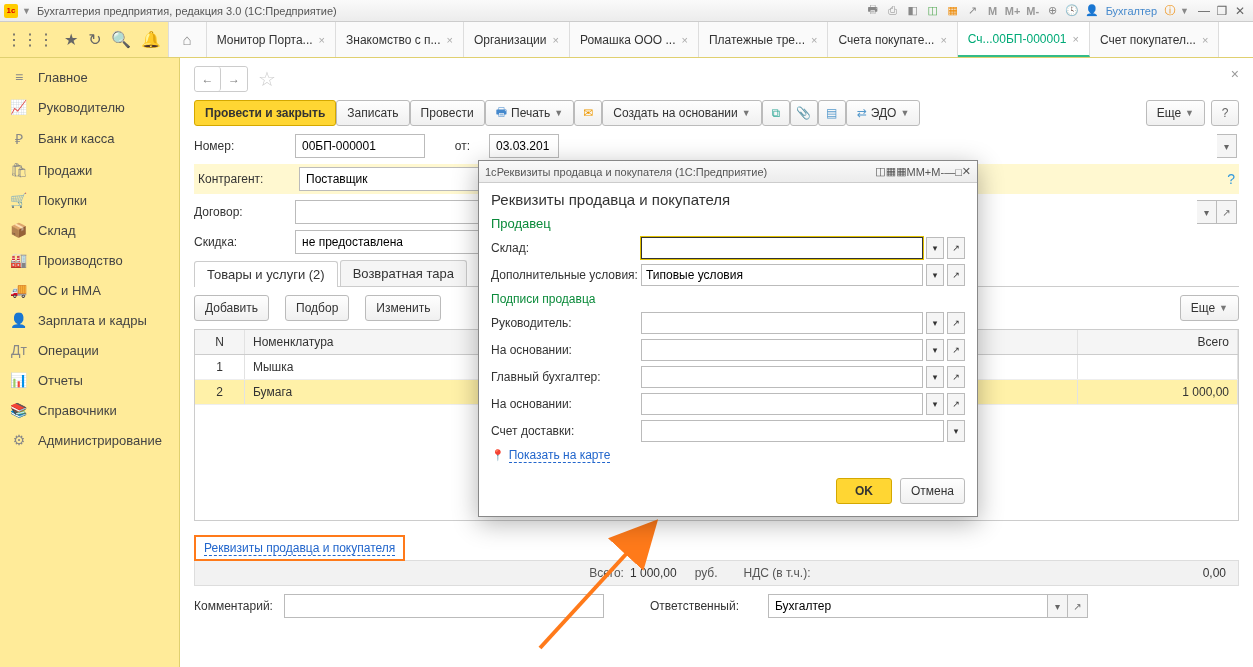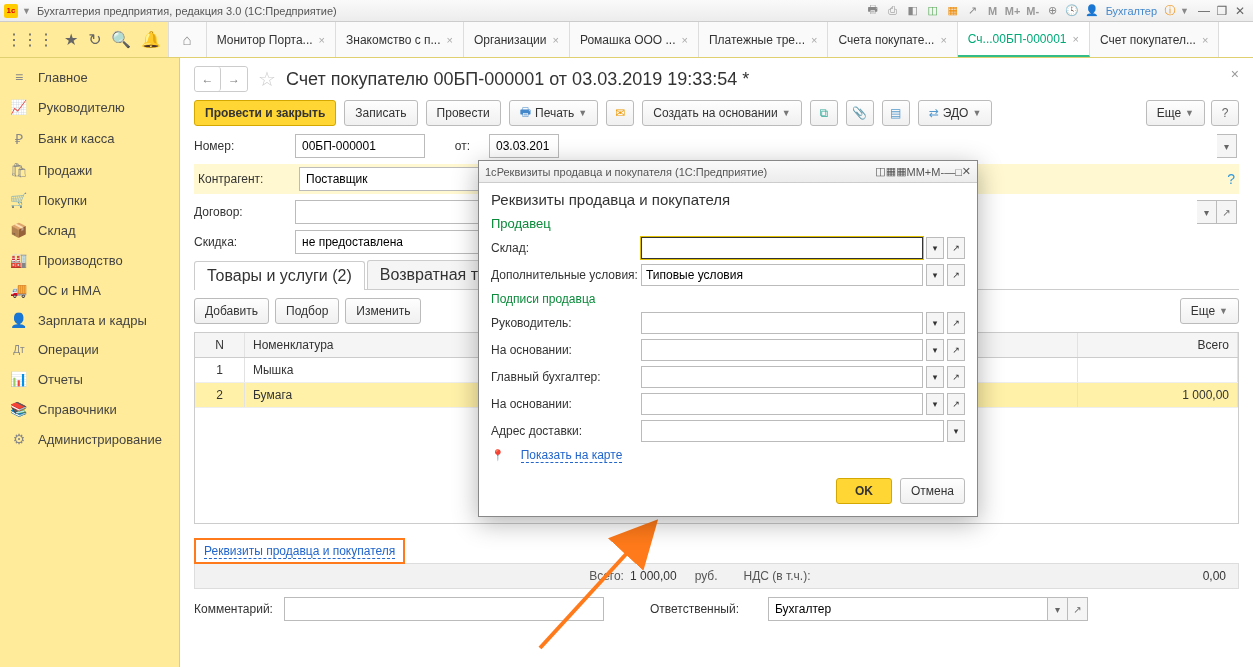--- a/index.html
+++ b/index.html
@@ -40,43 +40,43 @@
   .doc-head{display:flex; align-items:center; gap:10px; margin-bottom:8px;}
   .nav-btn{border:1px solid #ccc; background:#fff; width:26px; height:24px; display:inline-flex; align-items:center; justify-content:center; color:#777; border-radius:3px;}
   .nav-group{display:flex; border:1px solid #ccc; border-radius:3px; overflow:hidden;}
   .nav-group .nav-btn{border:none; border-right:1px solid #ccc;}
   .nav-group .nav-btn:last-child{border-right:none;}
   .star{font-size:20px; color:#ccc;}
   .doc-title{font-size:18px; color:#333;}
   .close-x{position:absolute; right:14px; top:8px; color:#999; font-size:14px;}
 
   
-  .cmdbar{display:flex; align-items:center; gap:8px; margin-bottom:8px; flex-wrap:wrap;}
+  .cmdbar{display:flex; align-items:center; margin-bottom:8px; flex-wrap:wrap;}
   .btn{border:1px solid #bbb; background:linear-gradient(#fefefe,#f0f0f0); padding:4px 10px; border-radius:3px; font-size:12px; color:#333; display:inline-flex; align-items:center; gap:4px; height:26px;}
   .btn.primary{background:#ffd633; border-color:#d4a800; font-weight:bold;}
   .btn .dd{font-size:9px; color:#777;}
   .icon-btn{border:1px solid #bbb; background:linear-gradient(#fefefe,#f0f0f0); width:28px; height:26px; border-radius:3px; display:inline-flex; align-items:center; justify-content:center; color:#666;}
   .cmd-right{margin-left:auto; display:flex; gap:6px;}
 
   
   .frow{display:flex; align-items:center; margin-bottom:6px; gap:19px;}
   .flabel{width:82px; font-size:12px; color:#333;}
   .finput{border:1px solid #bbb; height:24px; padding:0 6px; font-size:12px; background:#fff;}
   .frow.hl{background:#fff8d0; padding:3px 4px;}
   .ref-group{display:flex; align-items:center;}
   .ref-group .finput{flex:1;}
   .ref-btn{border:1px solid #bbb; border-left:none; width:20px; height:24px; background:#f5f5f5; display:inline-flex; align-items:center; justify-content:center; font-size:10px; color:#666;}
   .qmark{color:#39d; margin-left:8px; font-size:14px;}
 
   
   .dtabs{display:flex; border-bottom:1px solid #ccc; margin-top:4px;}
-  .dtab{border:1px solid #ccc; border-bottom:none; background:#f5f5f5; padding:5px 12px; font-size:16px; border-radius:3px 3px 0 0; margin-right:2px;}
+  .dtab{border:1px solid #ccc; border-bottom:none; background:#f5f5f5; padding:5px 12px; font-size:13px; border-radius:3px 3px 0 0; margin-right:2px;}
   .dtab.active{background:#fff; position:relative; top:1px;}
 
-  .subcmd{display:flex; gap:6px; padding:8px 0;}
+  .subcmd{display:flex; gap:16px; padding:8px 0;}
   .subcmd .right{margin-left:auto;}
 
   
   .grid{border:1px solid #ccc; font-size:12px;}
   .grid .ghead{display:flex; background:#f5f5f5; border-bottom:1px solid #ccc;}
   .grid .gcell{padding:5px 8px; border-right:1px solid #e2e2e2;}
   .gc-n{width:50px; text-align:center;}
   .gc-name{flex:1;}
   .gc-total{width:160px; text-align:right;}
   .grid .grow{display:flex; border-bottom:1px solid #eee;}
@@ -222,21 +222,21 @@
       </div>
     <div class="item">
         <span class="ic">🚚</span>
         <span>ОС и НМА</span>
       </div>
     <div class="item">
         <span class="ic">👤</span>
         <span>Зарплата и кадры</span>
       </div>
     <div class="item">
-        <span class="ic" style="font-size:10px">Дт</span>
+        <span class="ic" style="font-size:14px">Дт</span>
         <span>Операции</span>
       </div>
     <div class="item">
         <span class="ic">📊</span>
         <span>Отчеты</span>
       </div>
     <div class="item">
         <span class="ic">📚</span>
         <span>Справочники</span>
       </div>
@@ -248,21 +248,20 @@
 
   <div class="content">
     <span class="close-x">×</span>
 
     <div class="doc-head">
       <div class="nav-group">
         <span class="nav-btn">←</span>
         <span class="nav-btn">→</span>
       </div>
       <span class="star">☆</span>
-      <span class="doc-title">Счет покупателю 00БП-000001 от 03.03.2019 19:33:54 *</span>
     </div>
 
     <div class="cmdbar">
       <span class="btn primary">Провести и закрыть</span>
       <span class="btn">Записать</span>
       <span class="btn">Провести</span>
       <span class="btn">
           <span style="color:#48c">🖶</span>
           <span>Печать</span>
           <span class="dd">▼</span>
@@ -473,26 +472,26 @@
         <span class="ml">На основании:</span>
       <div class="mref">
           <input style="">
           <span class="rb">▾</span>
           <span class="rb">↗</span>
         </div>
       </div>
 
 
     <div class="mr">
-        <span class="ml">Адрес доставки:</span>
-      <div class="mref">
-          <input style="">
-          <span class="rb">▾</span>
-        </div>
-      </div>
-
-    <div style="margin-top:6px"><span class="pin">📍</span><a class="maplink" style="margin-left:12px">Показать на карте</a></div>
+        <span class="ml">Счет доставки:</span>
+      <div class="mref">
+          <input style="">
+          <span class="rb">▾</span>
+        </div>
+      </div>
+
+    <div style="margin-top:6px"><span class="pin">📍</span><a class="maplink" style="margin-left:0">Показать на карте</a></div>
   </div>
   <div class="mfoot">
     <span class="btn primary" style="padding:4px 18px">OK</span>
     <span class="btn">Отмена</span>
   </div>
 </div>
 
 </body></html>

